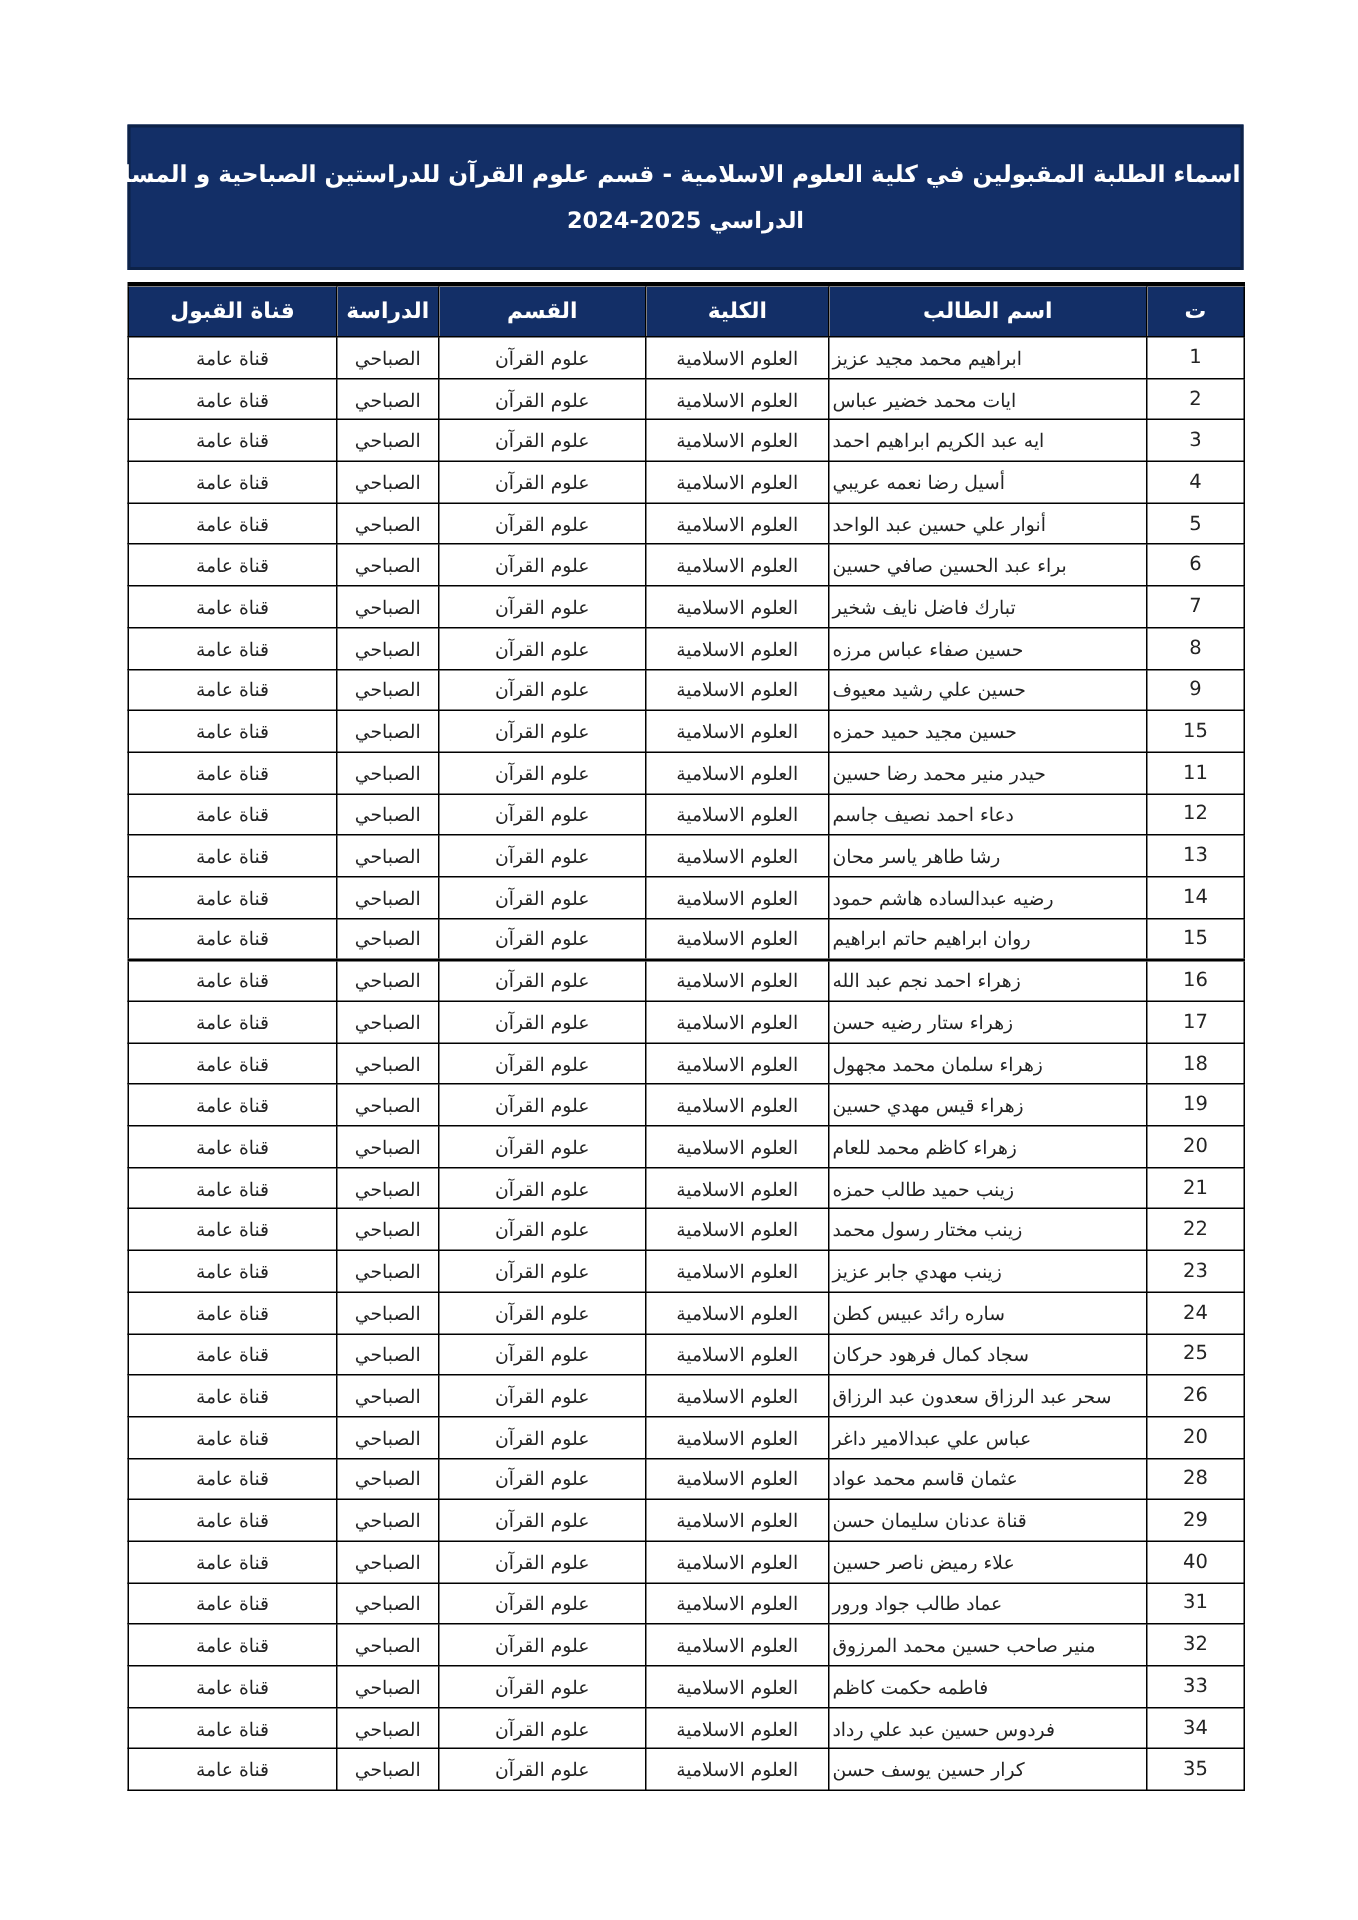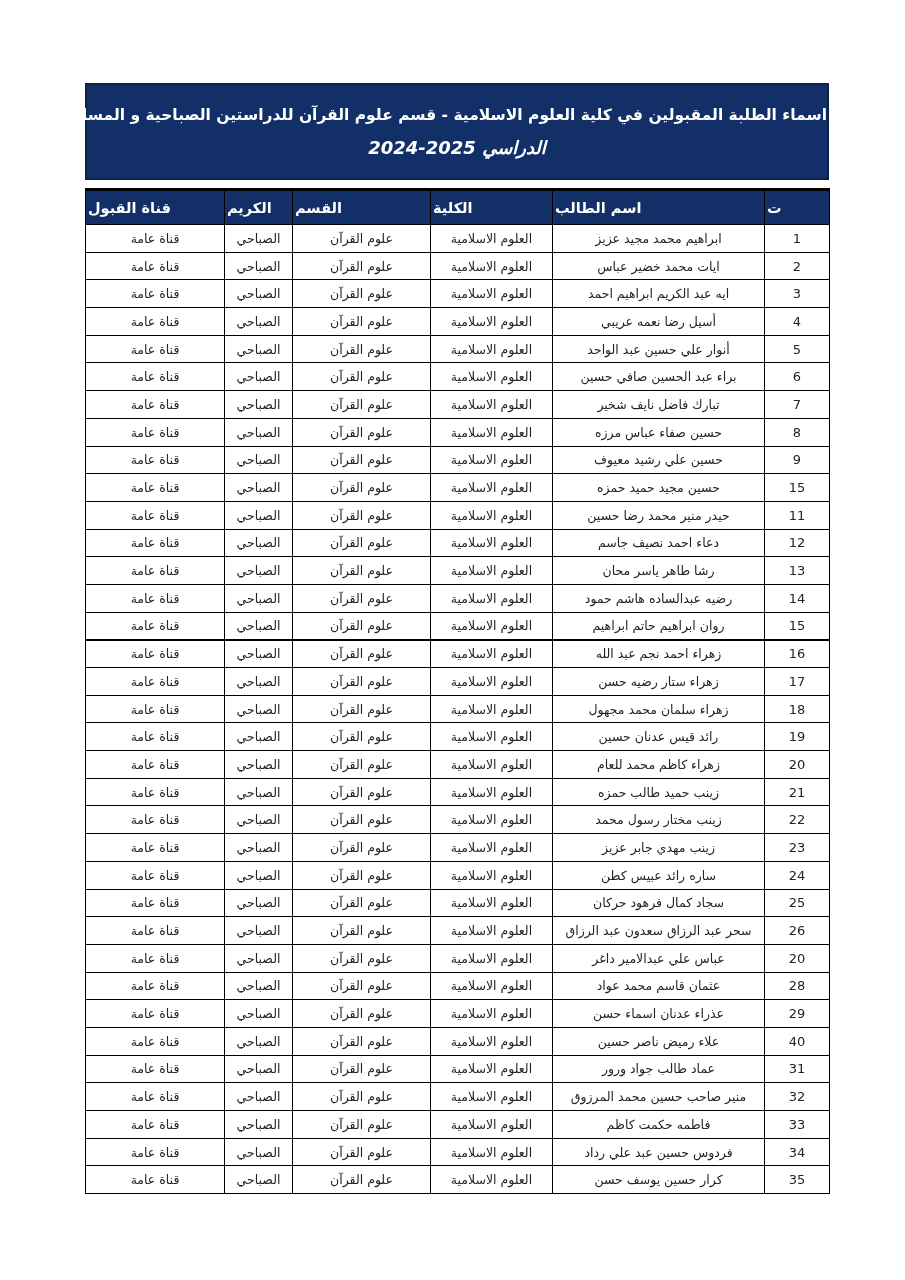--- a/index.html
+++ b/index.html
@@ -30,23 +30,22 @@
     display: flex;
     flex-direction: column;
     justify-content: center;
     gap: 13px;
   }
   .title-line1 {
     font-size: 15.5px;
     white-space: nowrap;
   }
   .title-line2 {
-    font-size: 18px;
+    font-size: 15px;
     white-space: nowrap;
-    font-style: italic;
   }
   .tbl-wrap {
     position: absolute;
     left: 85px;
     top: 188px;
     width: 744px;
   }
   table {
     border-collapse: collapse;
     table-layout: fixed;
@@ -55,39 +54,39 @@
   }
   th {
     background: #132f67;
     color: #ffffff;
     font-size: 14.5px;
     font-weight: bold;
     border: 1px solid #000000;
     border-top: 3px solid #000000;
     height: 33px;
     padding: 0 2px;
-    text-align: left;
+    text-align: center;
     white-space: nowrap;
     overflow: hidden;
   }
   td {
     border: 1px solid #000000;
     height: 27.7px;
     box-sizing: border-box;
     font-size: 12.5px;
     color: #242424;
     text-align: center;
     vertical-align: middle;
     padding: 0 2px;
     white-space: nowrap;
     overflow: hidden;
     background: #ffffff;
   }
   td.name {
-    text-align: center;
+    text-align: left;
     padding-right: 2px;
     margin-left: 44px;
   }
   td.idx {
     font-size: 13px;
   }
   tr.page-break td {
     border-bottom: 2.5px solid #000000;
   }
 </style>
@@ -108,21 +107,21 @@
       <col style="width:138px">
       <col style="width:68px">
       <col style="width:139px">
     </colgroup>
     <thead>
       <tr>
         <th>ت</th>
         <th>اسم الطالب</th>
         <th>الكلية</th>
         <th>القسم</th>
-        <th>الكريم</th>
+        <th>الدراسة</th>
         <th>قناة القبول</th>
       </tr>
     </thead>
     <tbody>
         <tr>
           <td class="idx">1</td>
           <td class="name">ابراهيم محمد مجيد عزيز</td>
           <td class="college">العلوم الاسلامية</td>
           <td class="dept">علوم القرآن</td>
           <td class="study">الصباحي</td>
@@ -259,21 +258,21 @@
         <tr>
           <td class="idx">18</td>
           <td class="name">زهراء سلمان محمد مجهول</td>
           <td class="college">العلوم الاسلامية</td>
           <td class="dept">علوم القرآن</td>
           <td class="study">الصباحي</td>
           <td class="channel">قناة عامة</td>
         </tr>
         <tr>
           <td class="idx">19</td>
-          <td class="name">رائد قيس عدنان حسين</td>
+          <td class="name">زهراء قيس مهدي حسين</td>
           <td class="college">العلوم الاسلامية</td>
           <td class="dept">علوم القرآن</td>
           <td class="study">الصباحي</td>
           <td class="channel">قناة عامة</td>
         </tr>
         <tr>
           <td class="idx">20</td>
           <td class="name">زهراء كاظم محمد للعام</td>
           <td class="college">العلوم الاسلامية</td>
           <td class="dept">علوم القرآن</td>
@@ -339,21 +338,21 @@
         <tr>
           <td class="idx">28</td>
           <td class="name">عثمان قاسم محمد عواد</td>
           <td class="college">العلوم الاسلامية</td>
           <td class="dept">علوم القرآن</td>
           <td class="study">الصباحي</td>
           <td class="channel">قناة عامة</td>
         </tr>
         <tr>
           <td class="idx">29</td>
-          <td class="name">عذراء عدنان اسماء حسن</td>
+          <td class="name">قناة عدنان سليمان حسن</td>
           <td class="college">العلوم الاسلامية</td>
           <td class="dept">علوم القرآن</td>
           <td class="study">الصباحي</td>
           <td class="channel">قناة عامة</td>
         </tr>
         <tr>
           <td class="idx">40</td>
           <td class="name">علاء رميض ناصر حسين</td>
           <td class="college">العلوم الاسلامية</td>
           <td class="dept">علوم القرآن</td>

